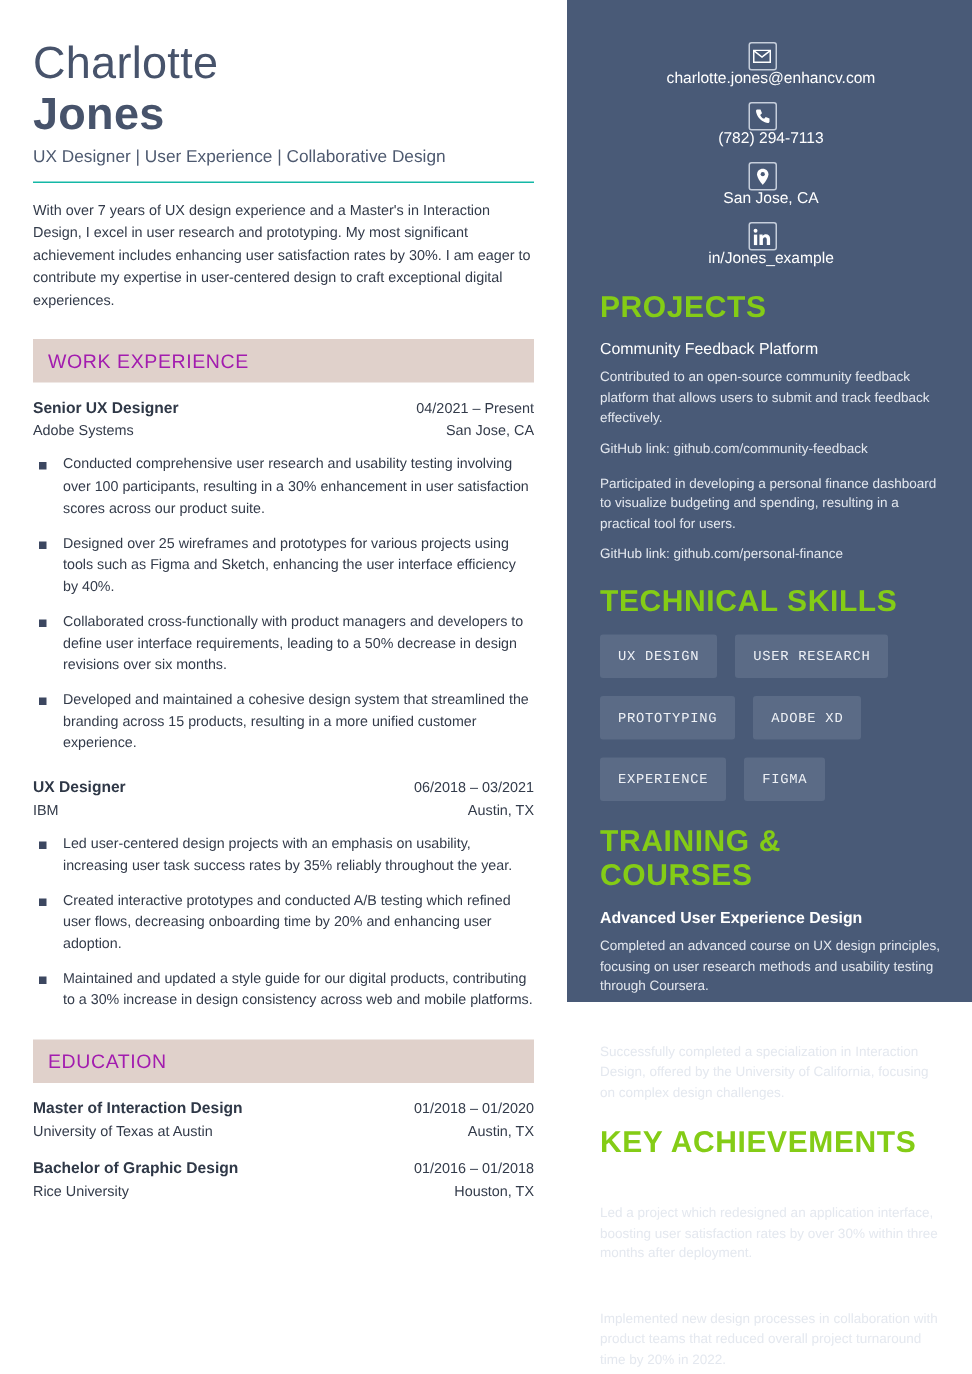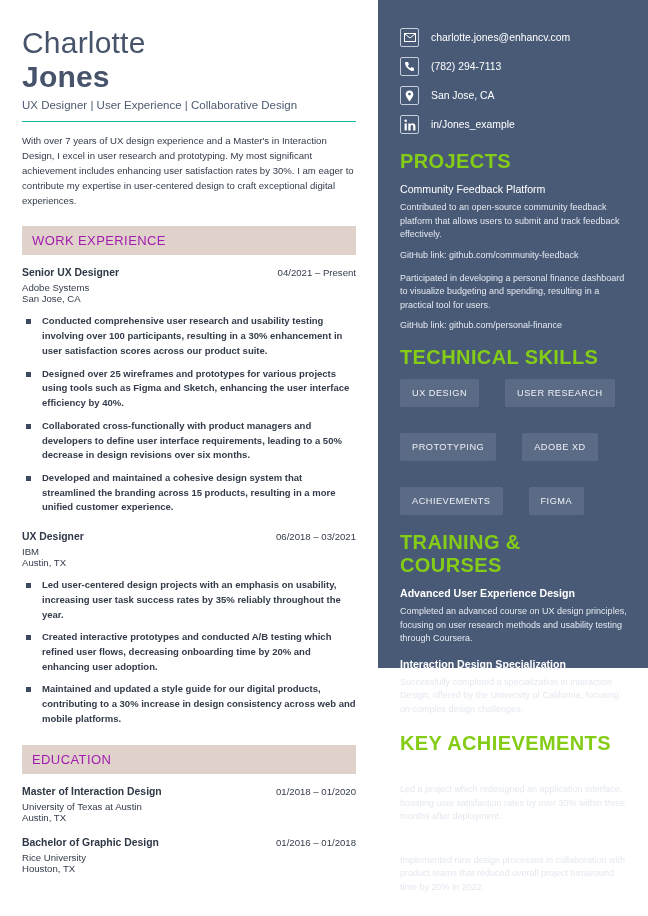--- a/index.html
+++ b/index.html
@@ -71,30 +71,28 @@
   }
   .job-dates {
     font-size: 9.6px;
     color: #333b4a;
   }
   .job-sub {
     display: flex;
     justify-content: space-between;
     align-items: baseline;
     margin-top: 4px;
-    flex-direction: column;
   }
   .job-company, .job-loc {
     font-size: 9.6px;
     color: #333b4a;
   }
   ul.bullets {
     list-style: none;
     margin: 10px 0 0 0;
-    font-weight: bold;
   }
   ul.bullets li {
     position: relative;
     padding-left: 20px;
     font-size: 9.5px;
     line-height: 1.55;
     color: #333b4a;
     margin-bottom: 8px;
   }
   ul.bullets li::before {
@@ -115,20 +113,21 @@
   .right {
     width: 270px;
     background: #495a77;
     color: #ffffff;
     padding: 28px 20px 0 22px;
   }
   .contact-row {
     display: flex;
     align-items: center;
     margin-bottom: 10px;
+    flex-direction: column;
   }
   .ic {
     width: 19px;
     height: 19px;
     border: 1px solid #c6cedb;
     border-radius: 2px;
     margin-right: 12px;
     display: flex;
     align-items: center;
     justify-content: center;
@@ -160,23 +159,24 @@
     margin-bottom: 8px;
   }
   .r-link {
     font-size: 9px;
     color: #e4e8ef;
     margin-bottom: 12px;
   }
   .skills {
     display: flex;
     flex-wrap: wrap;
-    gap: 26px;
+    gap: 12px;
     margin-top: 4px;
     margin-bottom: 6px;
+    font-family: Liberation Mono, monospace;
   }
   .chip {
     background: #5b6b86;
     color: #eef1f6;
     font-size: 9.2px;
     letter-spacing: 0.5px;
     padding: 9px 12px;
     border-radius: 2px;
   }
   .block-gap { margin-bottom: 12px; }
@@ -311,21 +311,21 @@
       <div class="r-body">Participated in developing a personal finance dashboard to visualize budgeting and spending, resulting in a practical tool for users.</div>
       <div class="r-link">GitHub link: github.com/personal-finance</div>
     </div>
 
     <div class="r-head">TECHNICAL SKILLS</div>
     <div class="skills">
       <span class="chip">UX DESIGN</span>
       <span class="chip">USER RESEARCH</span>
       <span class="chip">PROTOTYPING</span>
       <span class="chip">ADOBE XD</span>
-      <span class="chip">ACHIEVEMENTS</span>
+      <span class="chip">EXPERIENCE</span>
       <span class="chip">FIGMA</span>
     </div>
 
     <div class="r-head">TRAINING &amp; COURSES</div>
     <div class="block-gap">
       <div class="r-item-title bold">Advanced User Experience Design</div>
       <div class="r-body">Completed an advanced course on UX design principles, focusing on user research methods and usability testing through Coursera.</div>
     </div>
     <div class="block-gap">
       <div class="r-item-title bold">Interaction Design Specialization</div>

